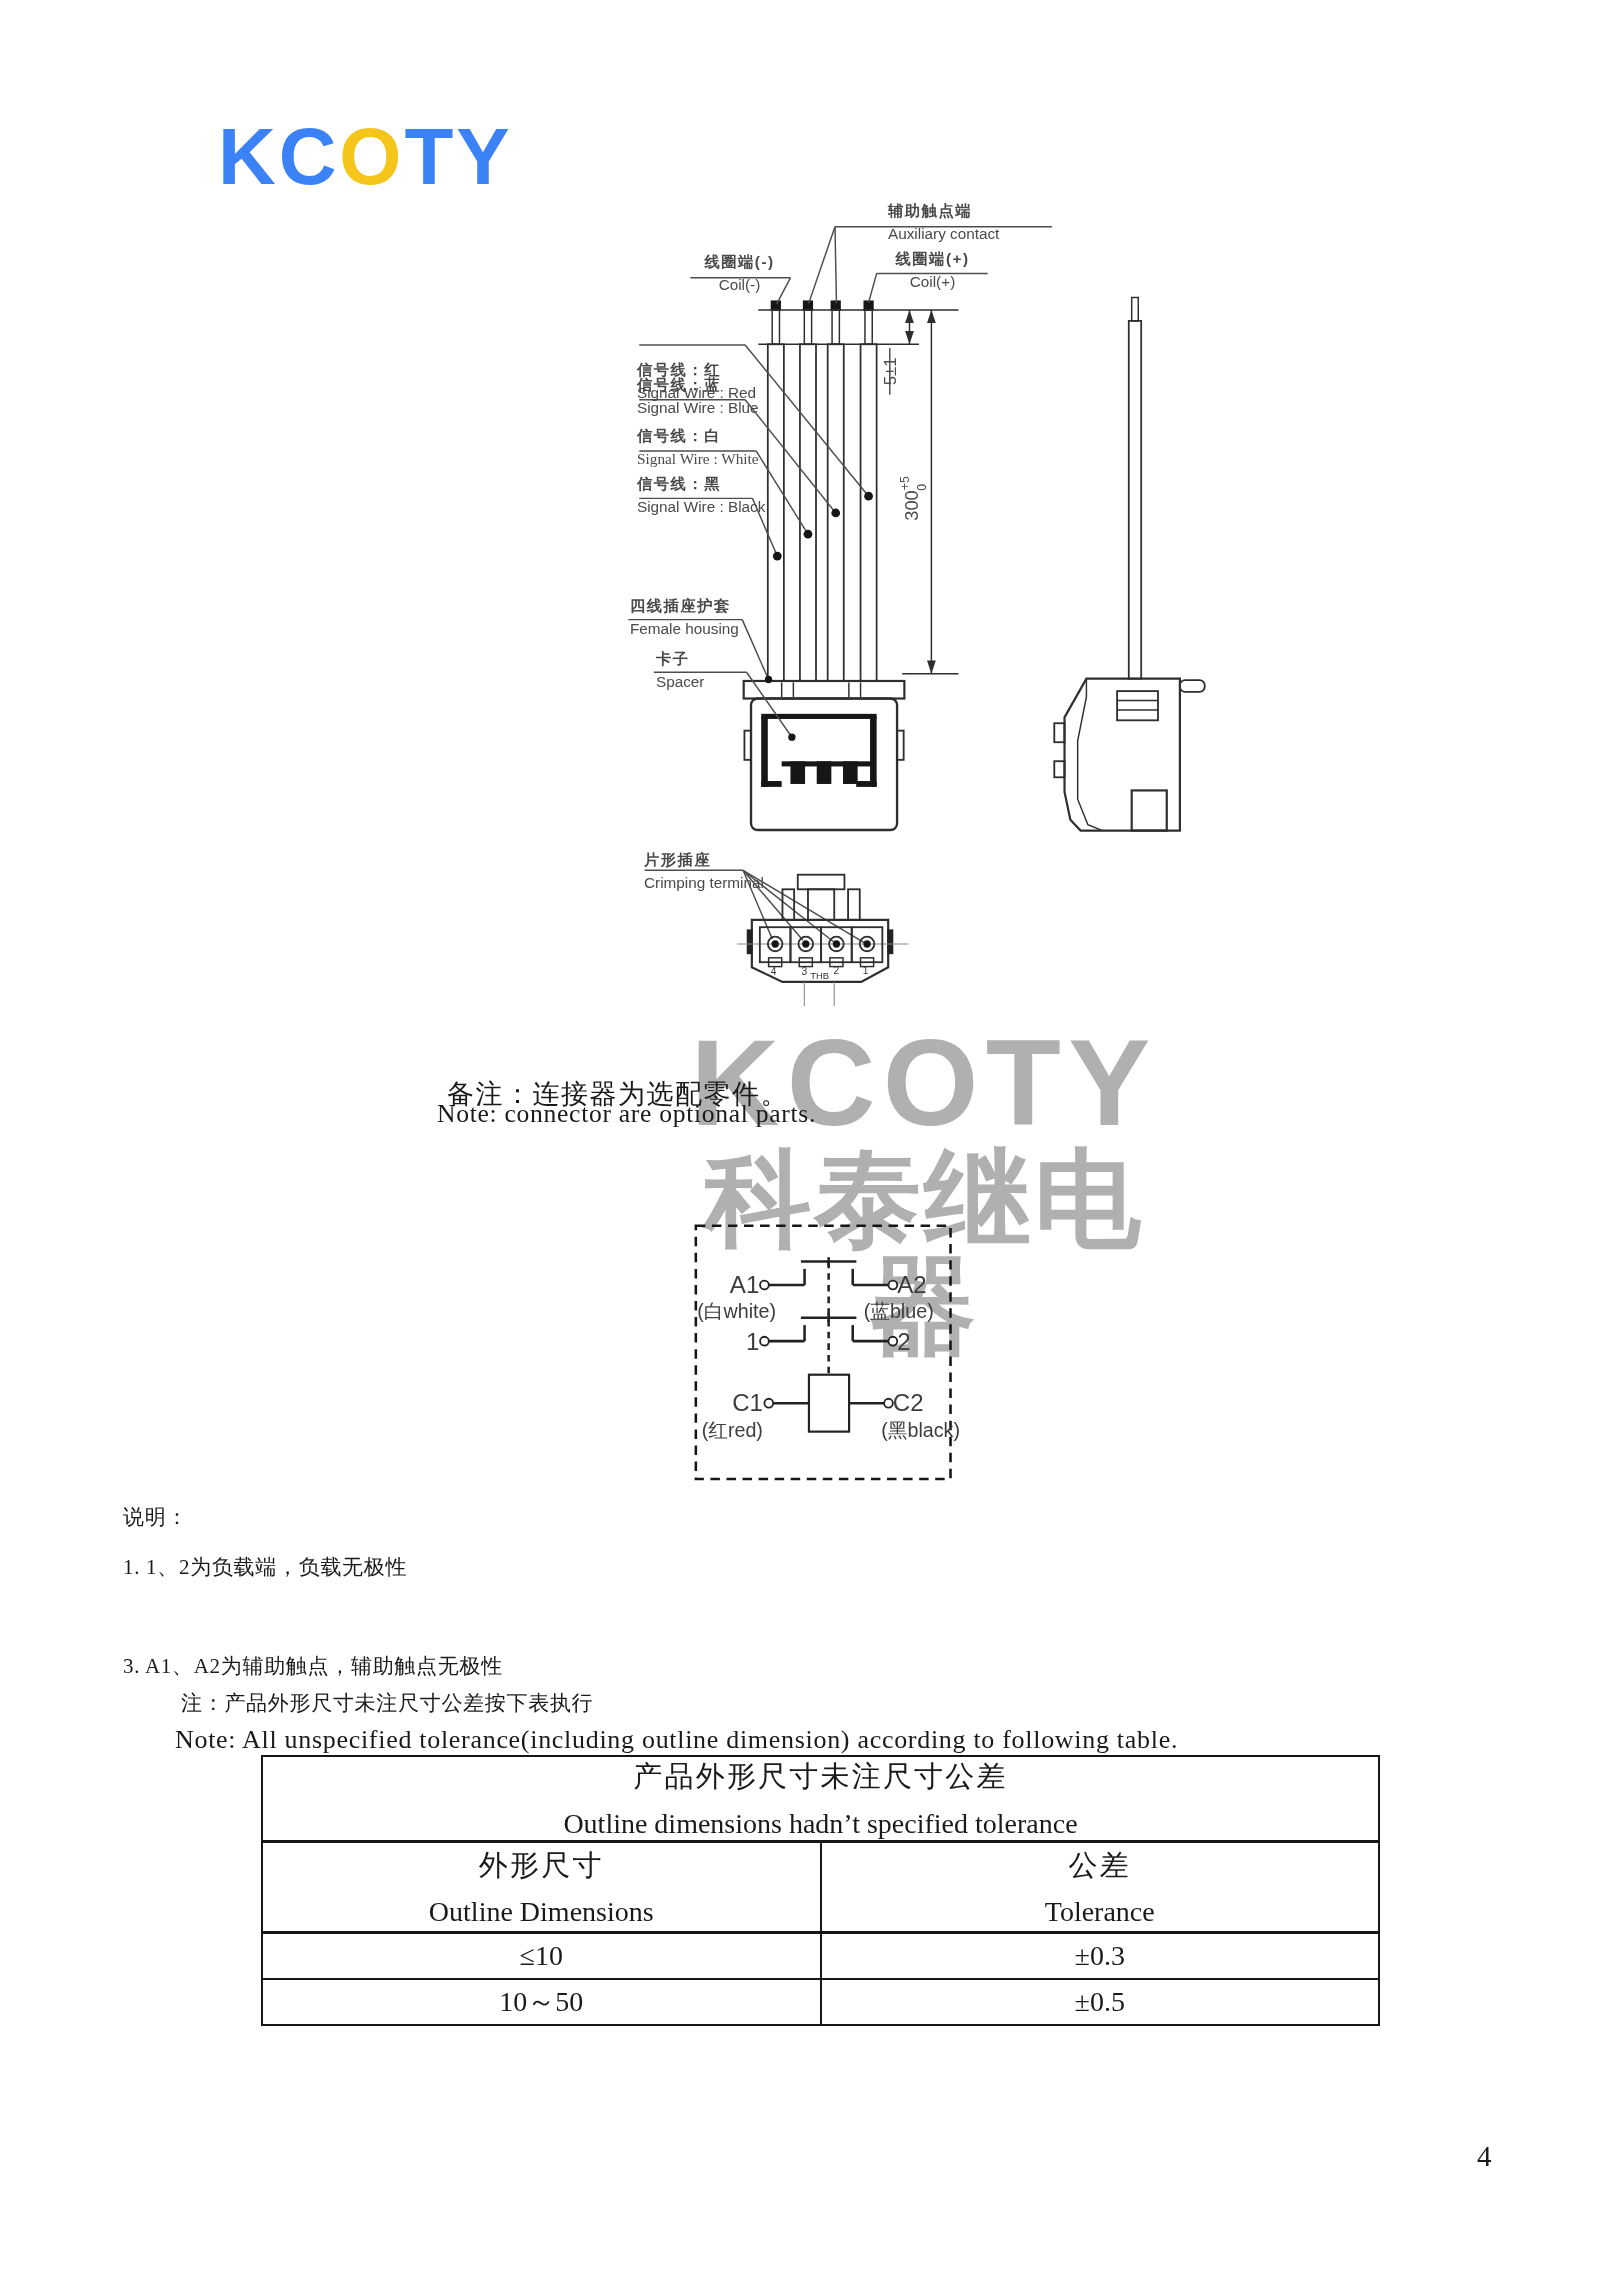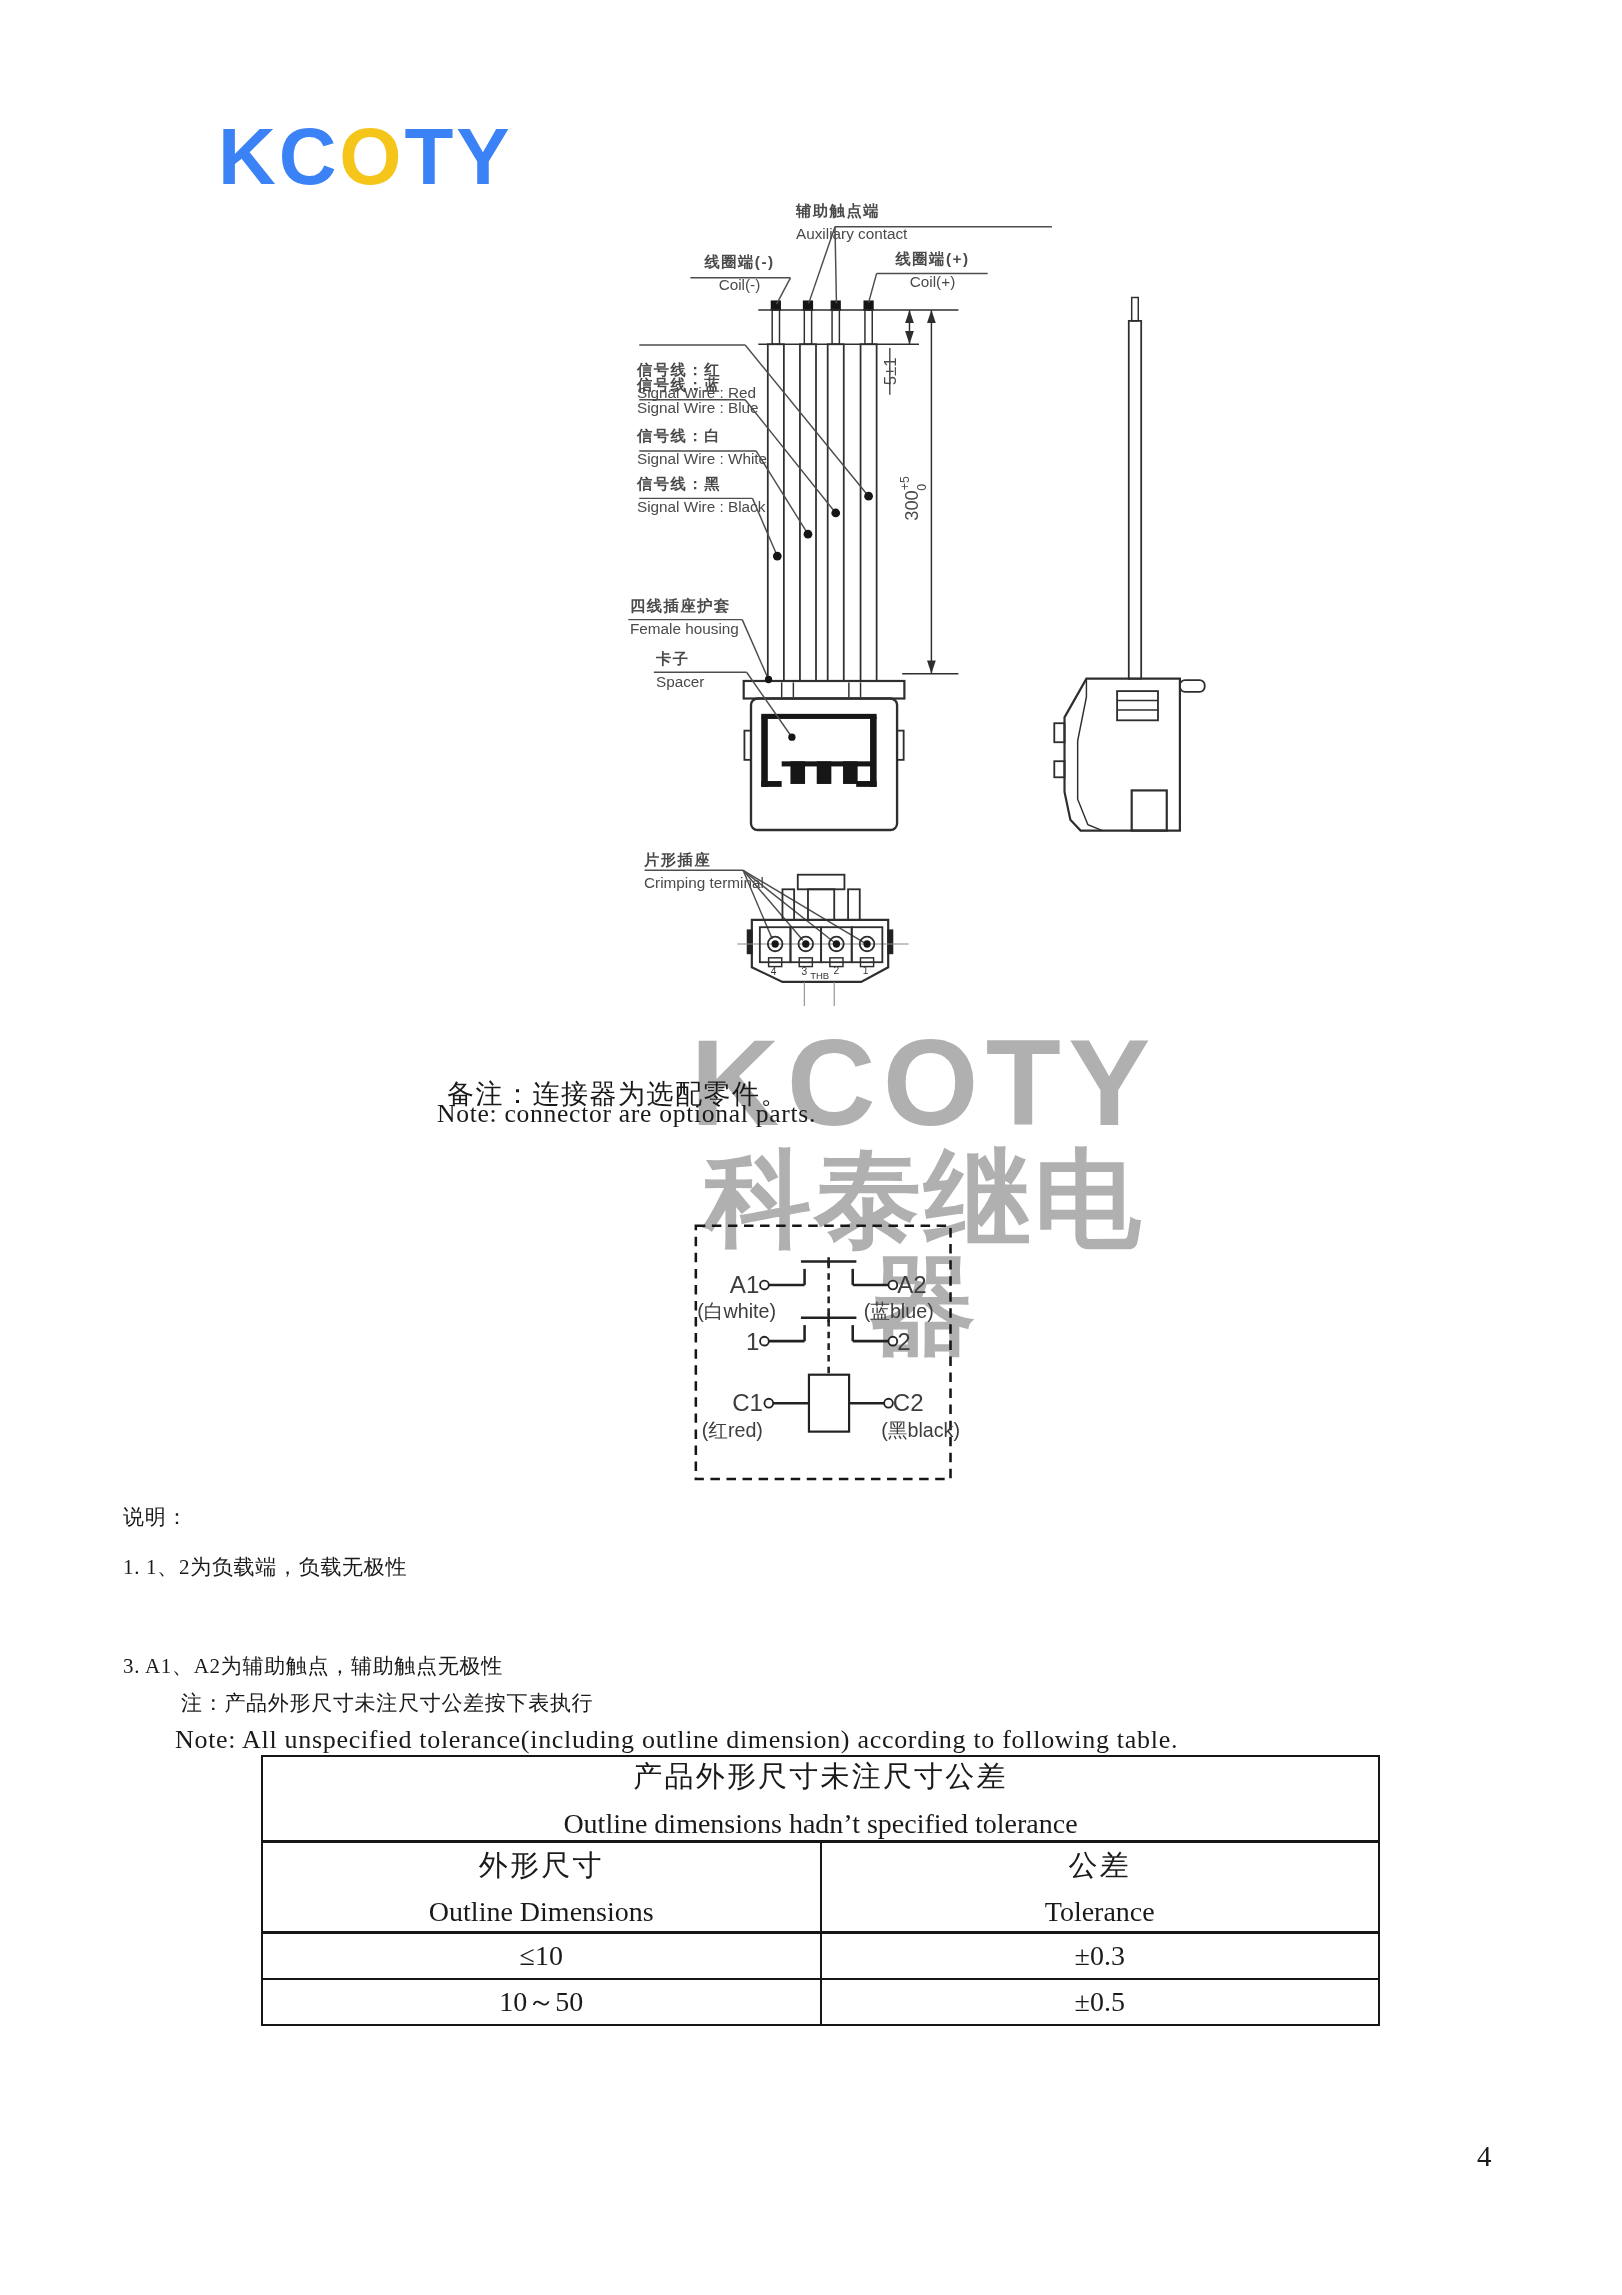--- a/index.html
+++ b/index.html
@@ -151,41 +151,41 @@
       <g>
         <line class="lead" x1="40" y1="580" x2="196" y2="580"></line>
         <line class="lead" x1="196" y1="580" x2="232" y2="662"></line>
         <circle cx="232" cy="662" r="5" fill="#161616"></circle>
         <line class="lead" x1="75" y1="652" x2="202" y2="652"></line>
         <line class="lead" x1="202" y1="652" x2="264" y2="741"></line>
         <circle cx="264" cy="741" r="5" fill="#161616"></circle>
       </g>
     </svg>
 
-    <div class="dlabel" style="left:796px; top:202px;">
+    <div class="dlabel" style="left:888px; top:202px;">
       <span class="zh">辅助触点端</span>
       <span class="en">Auxiliary contact</span>
     </div>
     <div class="dlabel" style="left:690px; top:253px; width:99px; text-align:center;">
       <span class="zh">线圈端(-)</span>
       <span class="en">Coil(-)</span>
     </div>
     <div class="dlabel" style="left:876px; top:250px; width:113px; text-align:center;">
       <span class="zh">线圈端(+)</span>
       <span class="en">Coil(+)</span>
     </div>
     <div class="dlabel" style="left:637px; top:321px;margin-top:40px;">
       <span class="zh">信号线：红</span>
       <span class="en">Signal Wire : Red</span>
     </div>
     <div class="dlabel" style="left:637px; top:376px;">
       <span class="zh">信号线：蓝</span>
       <span class="en">Signal Wire : Blue</span>
     </div>
-    <div class="dlabel" style="left:637px; top:427px;">
+    <div class="dlabel" style="left:637px; top:427px;font-family:Liberation Serif, serif;">
       <span class="zh">信号线：白</span>
       <span class="en">Signal Wire : White</span>
     </div>
     <div class="dlabel" style="left:637px; top:475px;">
       <span class="zh">信号线：黑</span>
       <span class="en">Signal Wire : Black</span>
     </div>
     <div class="dlabel" style="left:630px; top:597px;">
       <span class="zh">四线插座护套</span>
       <span class="en">Female housing</span>

